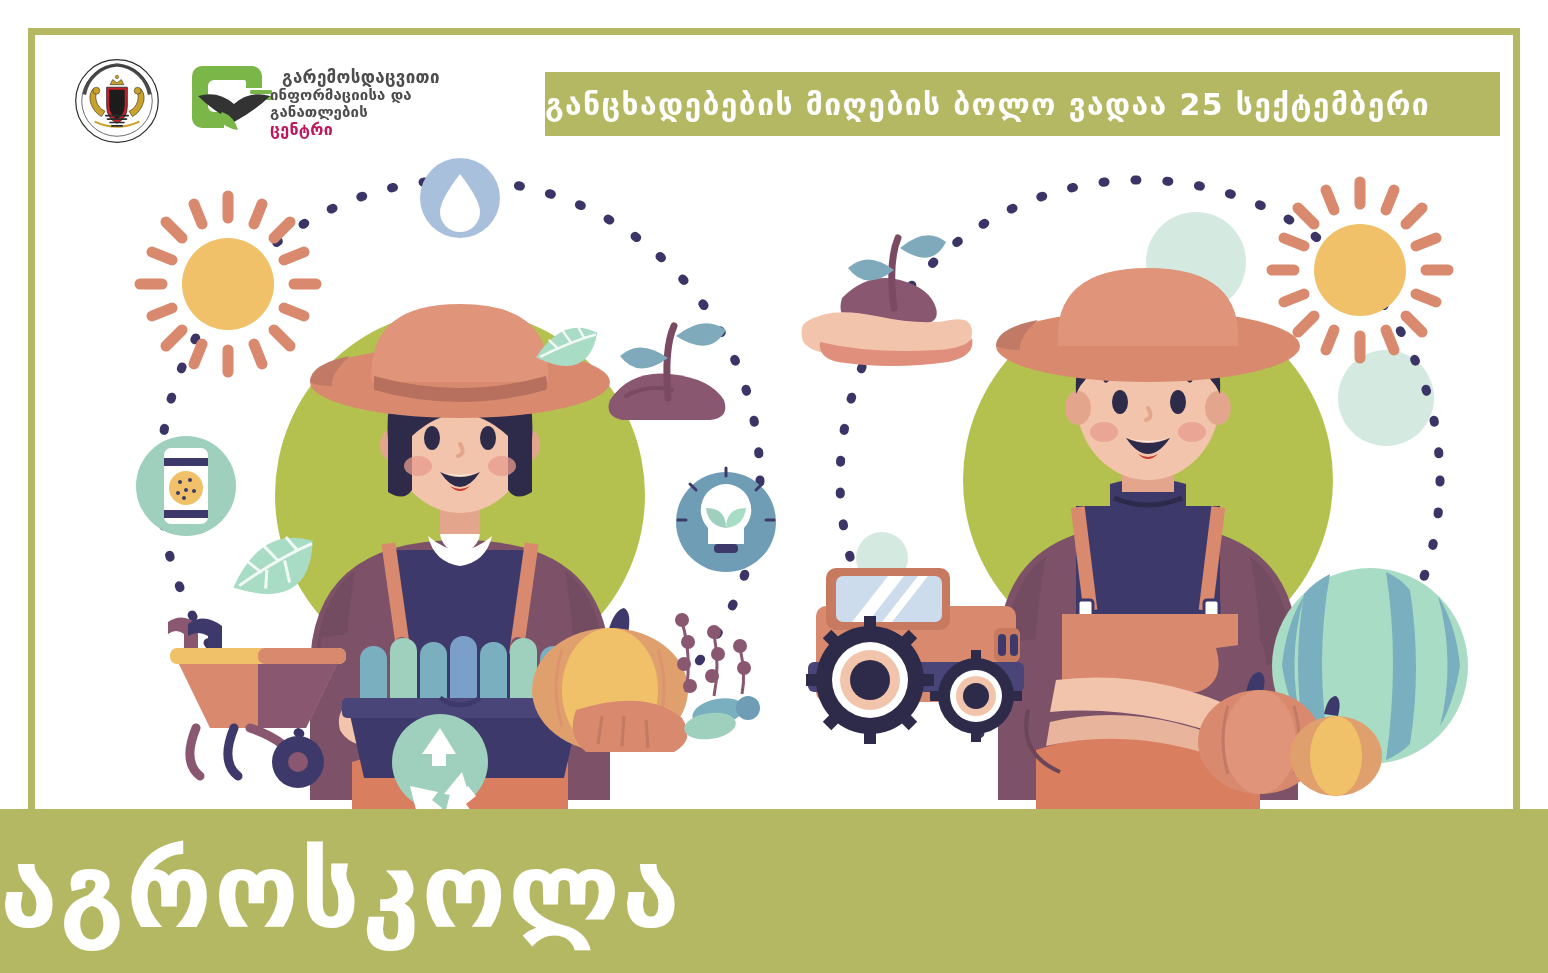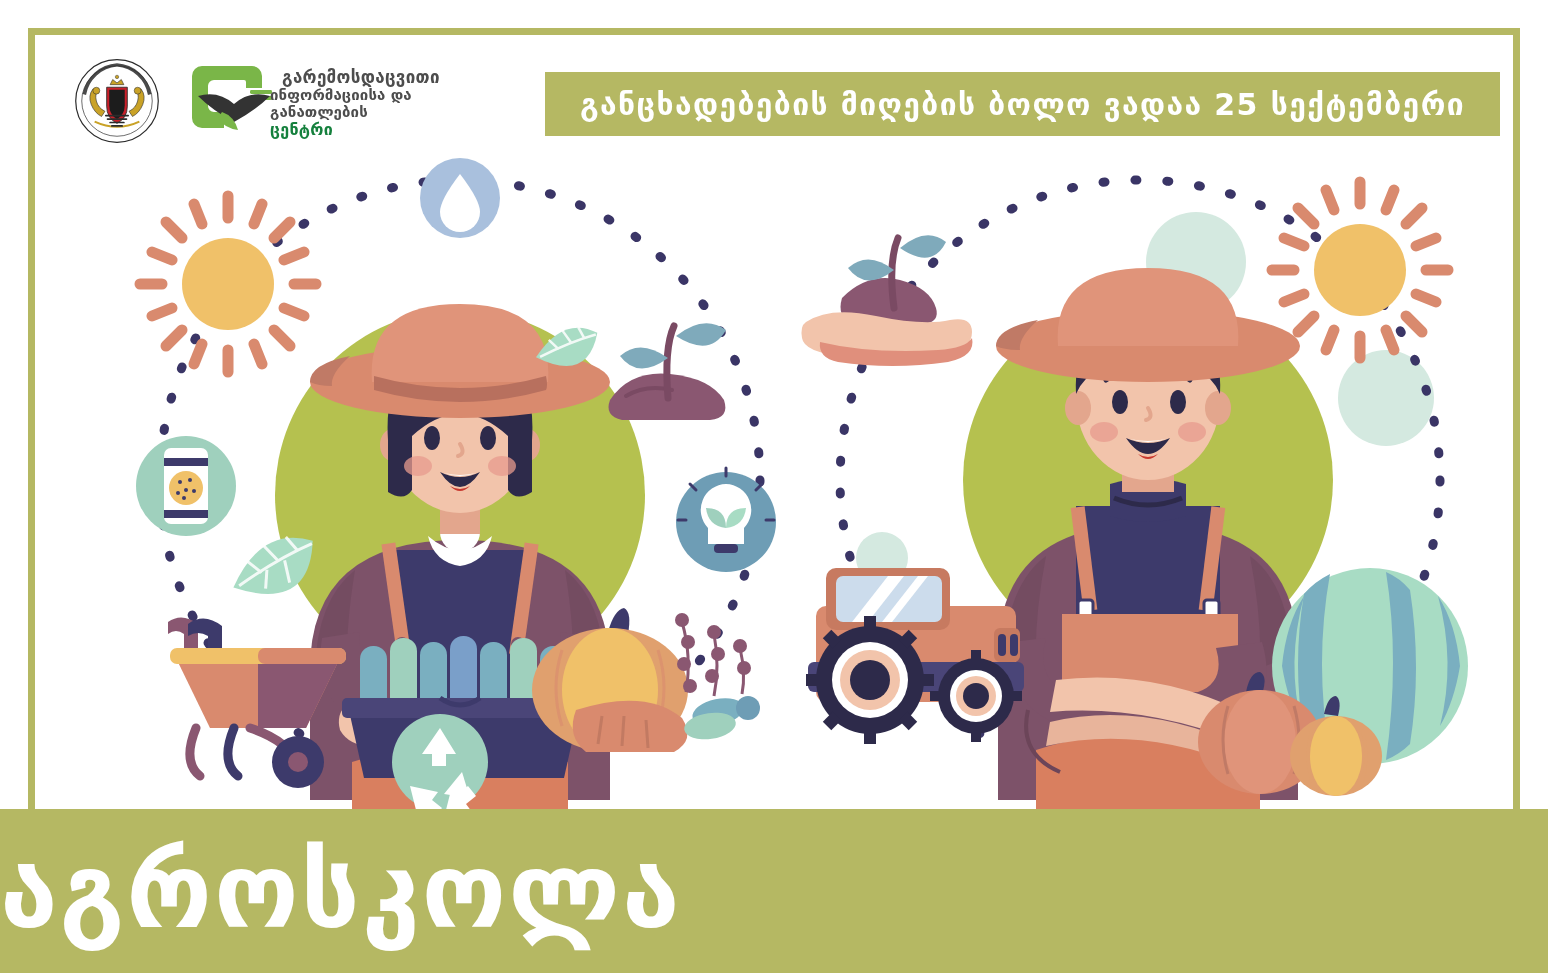--- a/index.html
+++ b/index.html
@@ -49,27 +49,27 @@
   .logo{
     position:absolute;left:192px;top:62px;width:250px;height:78px;
   }
   .logo-mark{position:absolute;left:0;top:0;width:92px;height:76px;}
   .logo-text{
     position:absolute;left:78px;top:6px;width:180px;
     line-height:1.12;
   }
   .logo-l1{font-size:17px;font-weight:bold;color:#4d4d4d;letter-spacing:.3px;margin-left:12px;}
   .logo-l2{font-size:15px;font-weight:bold;color:#4d4d4d;letter-spacing:.1px;}
-  .logo-l3{font-size:16px;font-weight:bold;color:#15803d;letter-spacing:.3px;}
+  .logo-l3{font-size:16px;font-weight:bold;color:#be185d;letter-spacing:.3px;}
 
   .deadline-banner{
     position:absolute;left:545px;top:72px;
     width:955px;height:64px;
     background:#b5b863;
-    display:flex;align-items:center;justify-content:center;
+    display:flex;align-items:center;
   }
   .deadline-banner .txt{
     color:#ffffff;font-size:30px;font-weight:bold;
     letter-spacing:1.4px;white-space:nowrap;
   }
 
   
   .stage{position:absolute;left:0;top:150px;width:1548px;height:660px;}
   .scene{position:absolute;top:0;height:660px;}
   .scene-left{left:110px;width:700px;}

